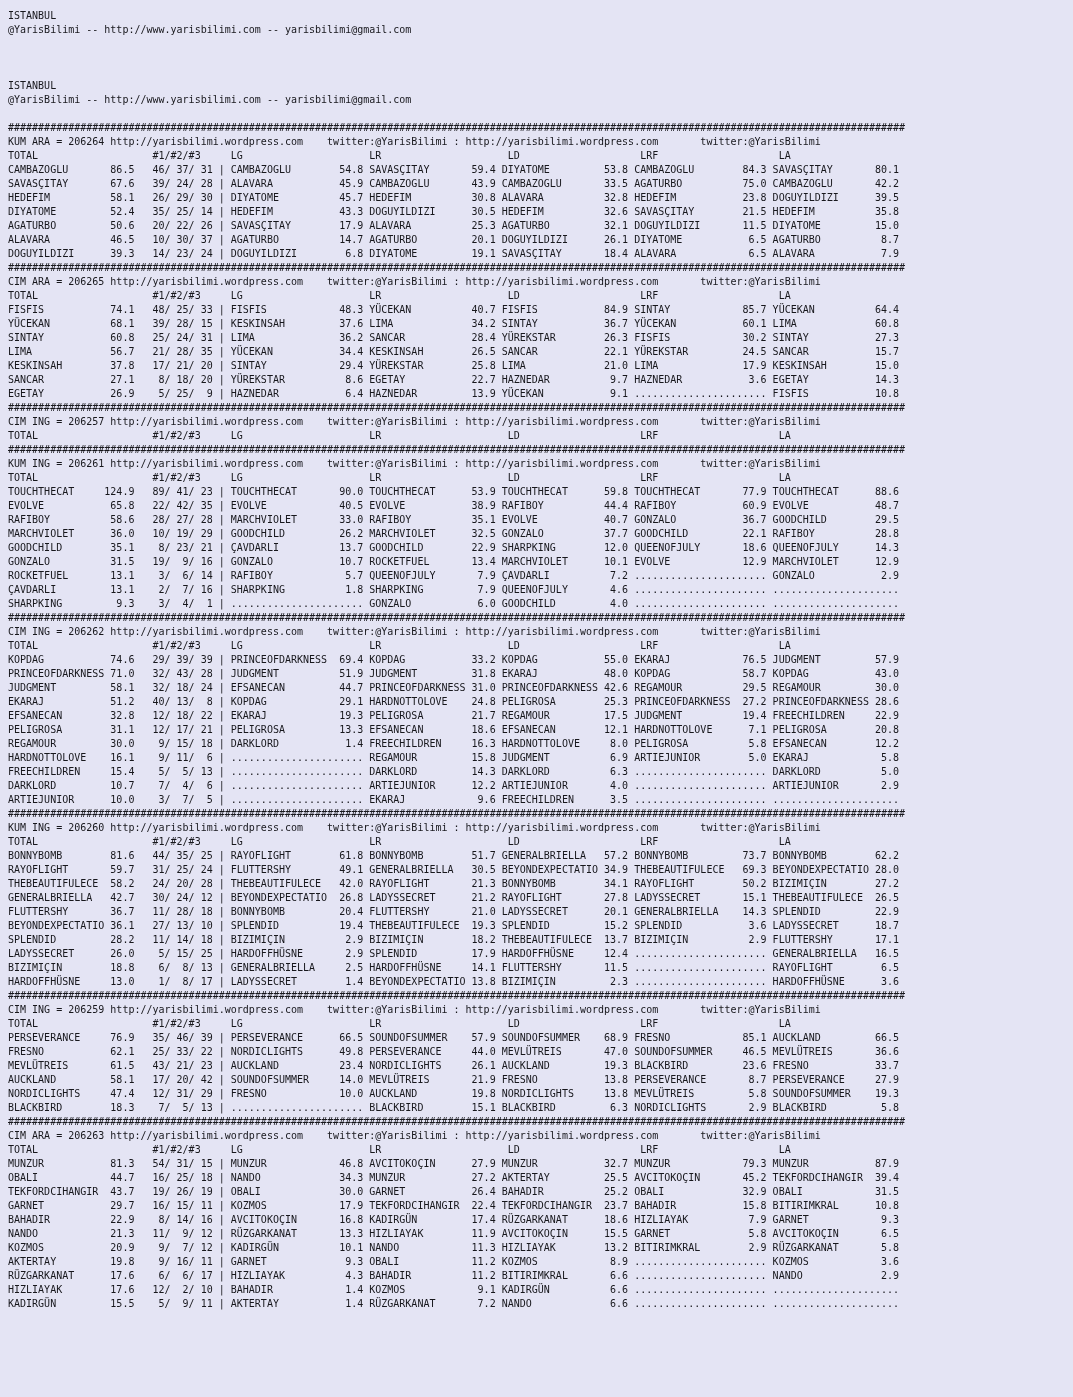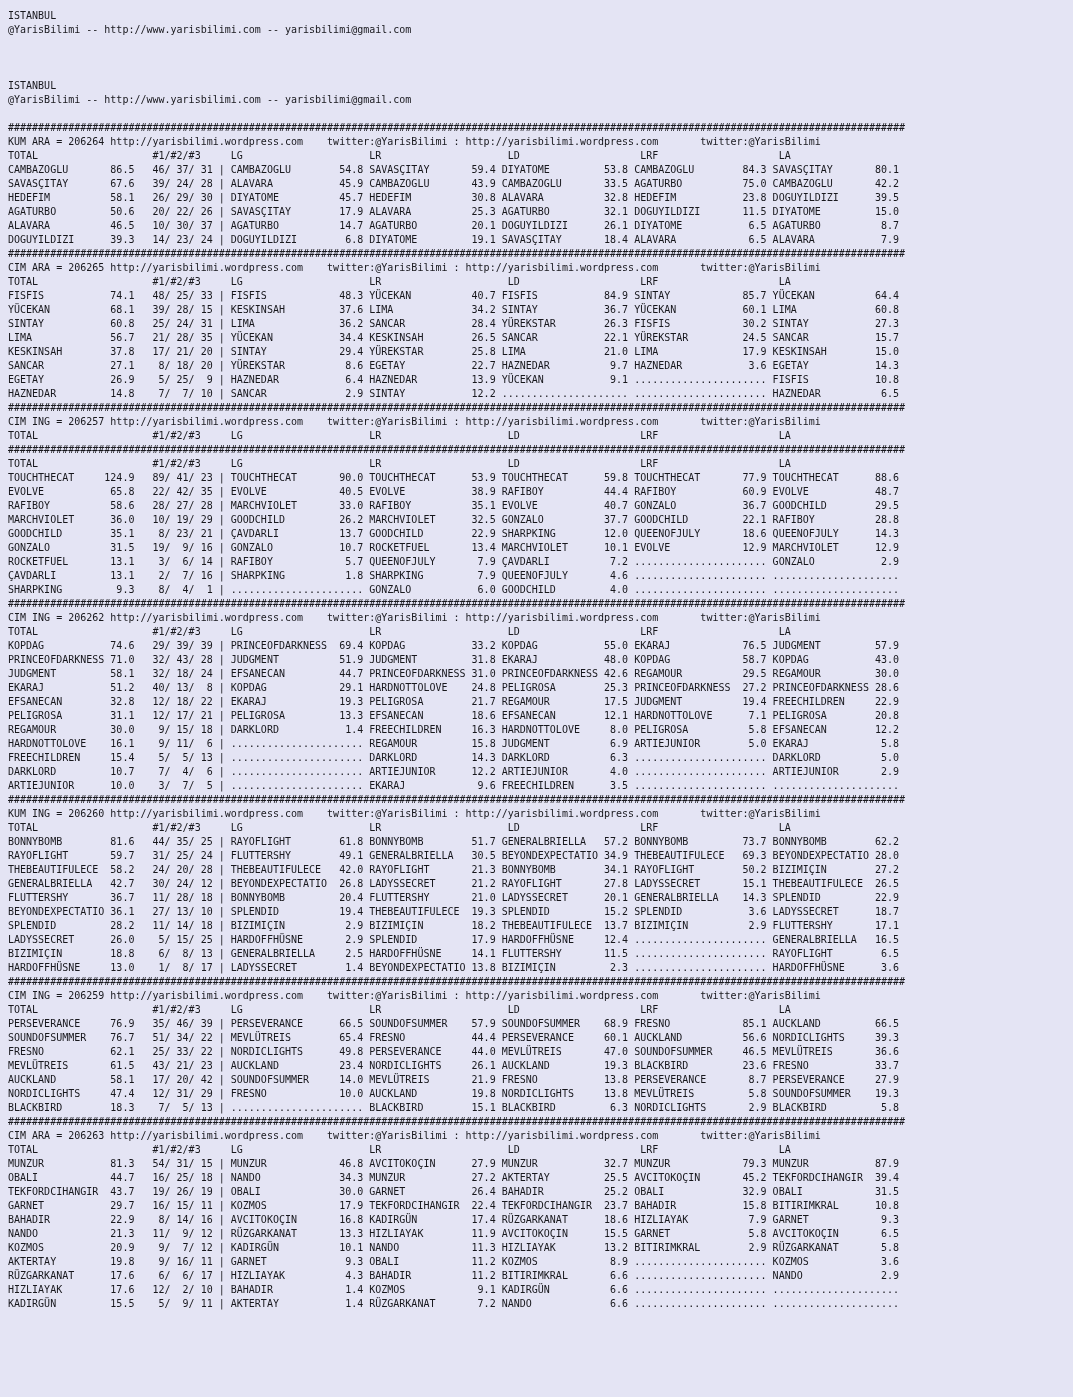--- a/index.html
+++ b/index.html
@@ -33,48 +33,49 @@
   <div class="line">ISTANBUL</div>
   <div class="line">@YarisBilimi -- http://www.yarisbilimi.com -- yarisbilimi@gmail.com</div>
   <div class="line"></div>
   <div id="sections">
       <div class="line">#####################################################################################################################################################</div>
       <div class="line">KUM ARA = 206264 http://yarisbilimi.wordpress.com    twitter:@YarisBilimi : http://yarisbilimi.wordpress.com       twitter:@YarisBilimi</div>
       <div class="line">TOTAL                   #1/#2/#3     LG                     LR                     LD                    LRF                    LA</div>
       <div class="line">CAMBAZOGLU       86.5   46/ 37/ 31 | CAMBAZOGLU        54.8 SAVASÇITAY       59.4 DIYATOME         53.8 CAMBAZOGLU        84.3 SAVASÇITAY       80.1</div>
       <div class="line">SAVASÇITAY       67.6   39/ 24/ 28 | ALAVARA           45.9 CAMBAZOGLU       43.9 CAMBAZOGLU       33.5 AGATURBO          75.0 CAMBAZOGLU       42.2</div>
       <div class="line">HEDEFIM          58.1   26/ 29/ 30 | DIYATOME          45.7 HEDEFIM          30.8 ALAVARA          32.8 HEDEFIM           23.8 DOGUYILDIZI      39.5</div>
+      <div class="line">DIYATOME         52.4   35/ 25/ 14 | HEDEFIM           43.3 DOGUYILDIZI      30.5 HEDEFIM          32.6 SAVASÇITAY        21.5 HEDEFIM          35.8</div>
       <div class="line">AGATURBO         50.6   20/ 22/ 26 | SAVASÇITAY        17.9 ALAVARA          25.3 AGATURBO         32.1 DOGUYILDIZI       11.5 DIYATOME         15.0</div>
       <div class="line">ALAVARA          46.5   10/ 30/ 37 | AGATURBO          14.7 AGATURBO         20.1 DOGUYILDIZI      26.1 DIYATOME           6.5 AGATURBO          8.7</div>
       <div class="line">DOGUYILDIZI      39.3   14/ 23/ 24 | DOGUYILDIZI        6.8 DIYATOME         19.1 SAVASÇITAY       18.4 ALAVARA            6.5 ALAVARA           7.9</div>
       <div class="line">#####################################################################################################################################################</div>
       <div class="line">CIM ARA = 206265 http://yarisbilimi.wordpress.com    twitter:@YarisBilimi : http://yarisbilimi.wordpress.com       twitter:@YarisBilimi</div>
       <div class="line">TOTAL                   #1/#2/#3     LG                     LR                     LD                    LRF                    LA</div>
       <div class="line">FISFIS           74.1   48/ 25/ 33 | FISFIS            48.3 YÜCEKAN          40.7 FISFIS           84.9 SINTAY            85.7 YÜCEKAN          64.4</div>
       <div class="line">YÜCEKAN          68.1   39/ 28/ 15 | KESKINSAH         37.6 LIMA             34.2 SINTAY           36.7 YÜCEKAN           60.1 LIMA             60.8</div>
       <div class="line">SINTAY           60.8   25/ 24/ 31 | LIMA              36.2 SANCAR           28.4 YÜREKSTAR        26.3 FISFIS            30.2 SINTAY           27.3</div>
       <div class="line">LIMA             56.7   21/ 28/ 35 | YÜCEKAN           34.4 KESKINSAH        26.5 SANCAR           22.1 YÜREKSTAR         24.5 SANCAR           15.7</div>
       <div class="line">KESKINSAH        37.8   17/ 21/ 20 | SINTAY            29.4 YÜREKSTAR        25.8 LIMA             21.0 LIMA              17.9 KESKINSAH        15.0</div>
       <div class="line">SANCAR           27.1    8/ 18/ 20 | YÜREKSTAR          8.6 EGETAY           22.7 HAZNEDAR          9.7 HAZNEDAR           3.6 EGETAY           14.3</div>
       <div class="line">EGETAY           26.9    5/ 25/  9 | HAZNEDAR           6.4 HAZNEDAR         13.9 YÜCEKAN           9.1 ...................... FISFIS           10.8</div>
-      <div class="line">HAZNEDAR         14.8    7/  7/ 10 | SANCAR             2.9 SINTAY           12.2 ..................... ...................... HAZNEDAR          6.5</div>
       <div class="line">#####################################################################################################################################################</div>
       <div class="line">CIM ING = 206257 http://yarisbilimi.wordpress.com    twitter:@YarisBilimi : http://yarisbilimi.wordpress.com       twitter:@YarisBilimi</div>
       <div class="line">TOTAL                   #1/#2/#3     LG                     LR                     LD                    LRF                    LA</div>
       <div class="line">#####################################################################################################################################################</div>
+      <div class="line">KUM ING = 206261 http://yarisbilimi.wordpress.com    twitter:@YarisBilimi : http://yarisbilimi.wordpress.com       twitter:@YarisBilimi</div>
       <div class="line">TOTAL                   #1/#2/#3     LG                     LR                     LD                    LRF                    LA</div>
       <div class="line">TOUCHTHECAT     124.9   89/ 41/ 23 | TOUCHTHECAT       90.0 TOUCHTHECAT      53.9 TOUCHTHECAT      59.8 TOUCHTHECAT       77.9 TOUCHTHECAT      88.6</div>
       <div class="line">EVOLVE           65.8   22/ 42/ 35 | EVOLVE            40.5 EVOLVE           38.9 RAFIBOY          44.4 RAFIBOY           60.9 EVOLVE           48.7</div>
       <div class="line">RAFIBOY          58.6   28/ 27/ 28 | MARCHVIOLET       33.0 RAFIBOY          35.1 EVOLVE           40.7 GONZALO           36.7 GOODCHILD        29.5</div>
       <div class="line">MARCHVIOLET      36.0   10/ 19/ 29 | GOODCHILD         26.2 MARCHVIOLET      32.5 GONZALO          37.7 GOODCHILD         22.1 RAFIBOY          28.8</div>
       <div class="line">GOODCHILD        35.1    8/ 23/ 21 | ÇAVDARLI          13.7 GOODCHILD        22.9 SHARPKING        12.0 QUEENOFJULY       18.6 QUEENOFJULY      14.3</div>
       <div class="line">GONZALO          31.5   19/  9/ 16 | GONZALO           10.7 ROCKETFUEL       13.4 MARCHVIOLET      10.1 EVOLVE            12.9 MARCHVIOLET      12.9</div>
       <div class="line">ROCKETFUEL       13.1    3/  6/ 14 | RAFIBOY            5.7 QUEENOFJULY       7.9 ÇAVDARLI          7.2 ...................... GONZALO           2.9</div>
       <div class="line">ÇAVDARLI         13.1    2/  7/ 16 | SHARPKING          1.8 SHARPKING         7.9 QUEENOFJULY       4.6 ...................... .....................</div>
-      <div class="line">SHARPKING         9.3    8/  4/  1 | ...................... GONZALO           6.0 GOODCHILD         4.0 ...................... .....................</div>
+      <div class="line">SHARPKING         9.3    3/  4/  1 | ...................... GONZALO           6.0 GOODCHILD         4.0 ...................... .....................</div>
       <div class="line">#####################################################################################################################################################</div>
       <div class="line">CIM ING = 206262 http://yarisbilimi.wordpress.com    twitter:@YarisBilimi : http://yarisbilimi.wordpress.com       twitter:@YarisBilimi</div>
       <div class="line">TOTAL                   #1/#2/#3     LG                     LR                     LD                    LRF                    LA</div>
       <div class="line">KOPDAG           74.6   29/ 39/ 39 | PRINCEOFDARKNESS  69.4 KOPDAG           33.2 KOPDAG           55.0 EKARAJ            76.5 JUDGMENT         57.9</div>
       <div class="line">PRINCEOFDARKNESS 71.0   32/ 43/ 28 | JUDGMENT          51.9 JUDGMENT         31.8 EKARAJ           48.0 KOPDAG            58.7 KOPDAG           43.0</div>
       <div class="line">JUDGMENT         58.1   32/ 18/ 24 | EFSANECAN         44.7 PRINCEOFDARKNESS 31.0 PRINCEOFDARKNESS 42.6 REGAMOUR          29.5 REGAMOUR         30.0</div>
       <div class="line">EKARAJ           51.2   40/ 13/  8 | KOPDAG            29.1 HARDNOTTOLOVE    24.8 PELIGROSA        25.3 PRINCEOFDARKNESS  27.2 PRINCEOFDARKNESS 28.6</div>
       <div class="line">EFSANECAN        32.8   12/ 18/ 22 | EKARAJ            19.3 PELIGROSA        21.7 REGAMOUR         17.5 JUDGMENT          19.4 FREECHILDREN     22.9</div>
       <div class="line">PELIGROSA        31.1   12/ 17/ 21 | PELIGROSA         13.3 EFSANECAN        18.6 EFSANECAN        12.1 HARDNOTTOLOVE      7.1 PELIGROSA        20.8</div>
       <div class="line">REGAMOUR         30.0    9/ 15/ 18 | DARKLORD           1.4 FREECHILDREN     16.3 HARDNOTTOLOVE     8.0 PELIGROSA          5.8 EFSANECAN        12.2</div>
@@ -92,21 +93,20 @@
       <div class="line">FLUTTERSHY       36.7   11/ 28/ 18 | BONNYBOMB         20.4 FLUTTERSHY       21.0 LADYSSECRET      20.1 GENERALBRIELLA    14.3 SPLENDID         22.9</div>
       <div class="line">BEYONDEXPECTATIO 36.1   27/ 13/ 10 | SPLENDID          19.4 THEBEAUTIFULECE  19.3 SPLENDID         15.2 SPLENDID           3.6 LADYSSECRET      18.7</div>
       <div class="line">SPLENDID         28.2   11/ 14/ 18 | BIZIMIÇIN          2.9 BIZIMIÇIN        18.2 THEBEAUTIFULECE  13.7 BIZIMIÇIN          2.9 FLUTTERSHY       17.1</div>
       <div class="line">LADYSSECRET      26.0    5/ 15/ 25 | HARDOFFHÜSNE       2.9 SPLENDID         17.9 HARDOFFHÜSNE     12.4 ...................... GENERALBRIELLA   16.5</div>
       <div class="line">BIZIMIÇIN        18.8    6/  8/ 13 | GENERALBRIELLA     2.5 HARDOFFHÜSNE     14.1 FLUTTERSHY       11.5 ...................... RAYOFLIGHT        6.5</div>
       <div class="line">HARDOFFHÜSNE     13.0    1/  8/ 17 | LADYSSECRET        1.4 BEYONDEXPECTATIO 13.8 BIZIMIÇIN         2.3 ...................... HARDOFFHÜSNE      3.6</div>
       <div class="line">#####################################################################################################################################################</div>
       <div class="line">CIM ING = 206259 http://yarisbilimi.wordpress.com    twitter:@YarisBilimi : http://yarisbilimi.wordpress.com       twitter:@YarisBilimi</div>
       <div class="line">TOTAL                   #1/#2/#3     LG                     LR                     LD                    LRF                    LA</div>
       <div class="line">PERSEVERANCE     76.9   35/ 46/ 39 | PERSEVERANCE      66.5 SOUNDOFSUMMER    57.9 SOUNDOFSUMMER    68.9 FRESNO            85.1 AUCKLAND         66.5</div>
-      <div class="line">SOUNDOFSUMMER    76.7   51/ 34/ 22 | MEVLÜTREIS        65.4 FRESNO           44.4 PERSEVERANCE     60.1 AUCKLAND          56.6 NORDICLIGHTS     39.3</div>
       <div class="line">FRESNO           62.1   25/ 33/ 22 | NORDICLIGHTS      49.8 PERSEVERANCE     44.0 MEVLÜTREIS       47.0 SOUNDOFSUMMER     46.5 MEVLÜTREIS       36.6</div>
       <div class="line">MEVLÜTREIS       61.5   43/ 21/ 23 | AUCKLAND          23.4 NORDICLIGHTS     26.1 AUCKLAND         19.3 BLACKBIRD         23.6 FRESNO           33.7</div>
       <div class="line">AUCKLAND         58.1   17/ 20/ 42 | SOUNDOFSUMMER     14.0 MEVLÜTREIS       21.9 FRESNO           13.8 PERSEVERANCE       8.7 PERSEVERANCE     27.9</div>
       <div class="line">NORDICLIGHTS     47.4   12/ 31/ 29 | FRESNO            10.0 AUCKLAND         19.8 NORDICLIGHTS     13.8 MEVLÜTREIS         5.8 SOUNDOFSUMMER    19.3</div>
       <div class="line">BLACKBIRD        18.3    7/  5/ 13 | ...................... BLACKBIRD        15.1 BLACKBIRD         6.3 NORDICLIGHTS       2.9 BLACKBIRD         5.8</div>
       <div class="line">#####################################################################################################################################################</div>
       <div class="line">CIM ARA = 206263 http://yarisbilimi.wordpress.com    twitter:@YarisBilimi : http://yarisbilimi.wordpress.com       twitter:@YarisBilimi</div>
       <div class="line">TOTAL                   #1/#2/#3     LG                     LR                     LD                    LRF                    LA</div>
       <div class="line">MUNZUR           81.3   54/ 31/ 15 | MUNZUR            46.8 AVCITOKOÇIN      27.9 MUNZUR           32.7 MUNZUR            79.3 MUNZUR           87.9</div>
       <div class="line">OBALI            44.7   16/ 25/ 18 | NANDO             34.3 MUNZUR           27.2 AKTERTAY         25.5 AVCITOKOÇIN       45.2 TEKFORDCIHANGIR  39.4</div>

